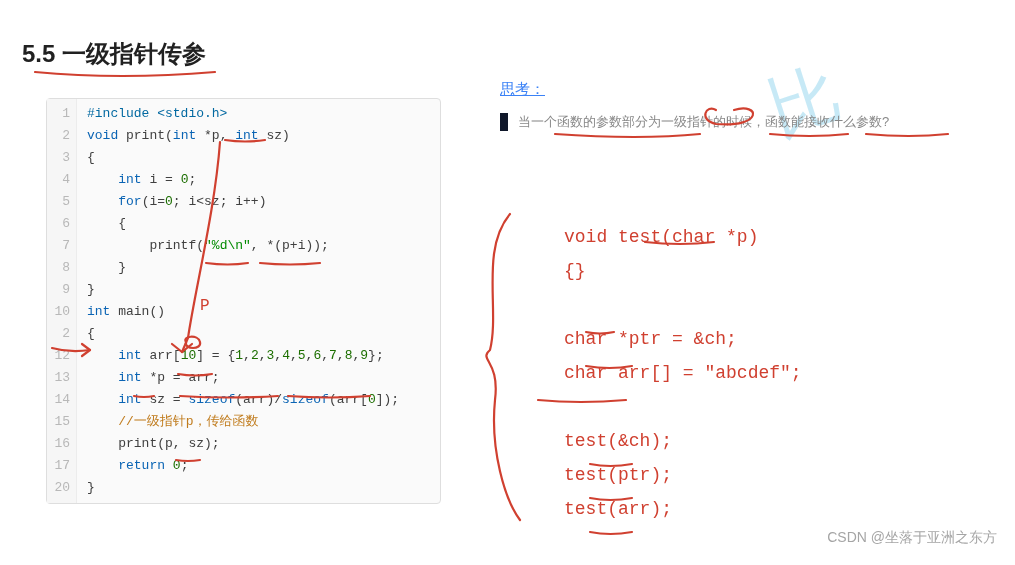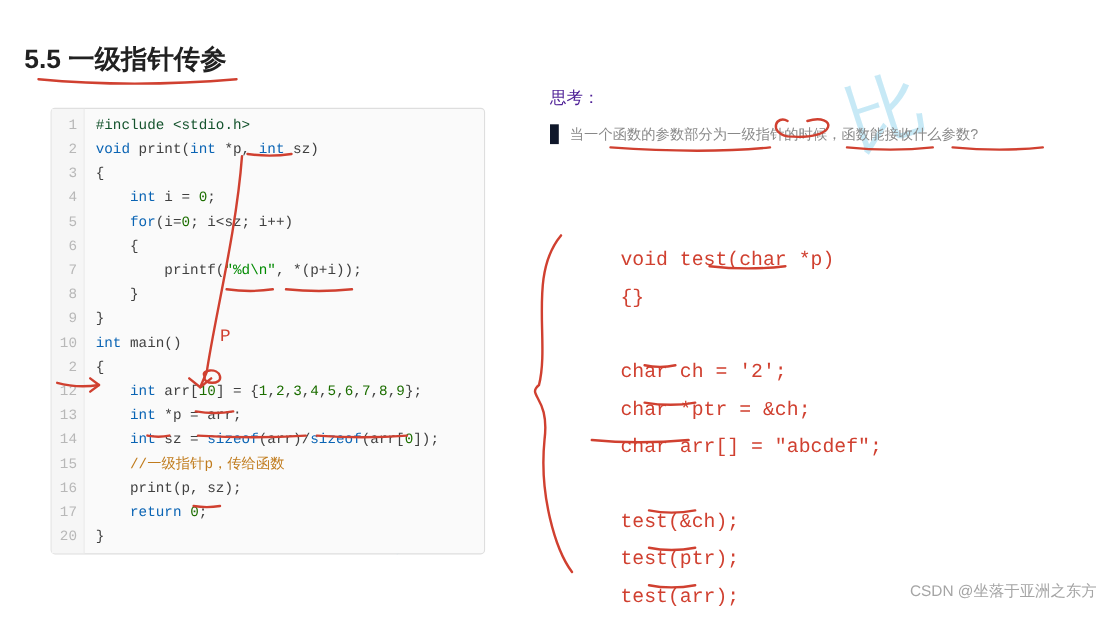--- a/index.html
+++ b/index.html
@@ -43,33 +43,33 @@
   }
   .gutter div { height: 22px; }
   .code {
     padding: 4px 10px;
     color: #404040;
     white-space: pre;
     flex: 1;
   }
   .code .line { height: 22px; }
   .kw { color: #0a64b4; }      
-  .pp { color: #14532d; }      
+  .pp { color: #0369a1; }      
   .str { color: #008a00; }     
   .num { color: #1c6e00; }
   .cmt { color: #c07b1c; }
 
   .think-block {
     position: absolute;
     top: 80px;
     left: 500px;
     width: 495px;
     color: #4a4a4a;
   }
-  .think-label { font-size: 15px; color: #4c1d95; margin-bottom: 14px; }
+  .think-label { font-size: 15px; color: #3b82f6; margin-bottom: 14px; text-decoration: underline; }
   .think-quote {
     border-left: 8px solid #0f172a;
     padding-left: 10px;
     font-size: 13px;
     color: #888;
   }
 
   .handwriting-block {
     position: absolute;
     top: 220px;
@@ -141,21 +141,20 @@
 
 <div class="think-block">
   <div class="think-label">思考：</div>
   <div class="think-quote">当一个函数的参数部分为一级指针的时候，函数能接收什么参数?</div>
 </div>
 
 <div class="handwriting-block" id="hw">
     <div class="hw-line">void test(char *p)</div>
     <div class="hw-line">{}</div>
     <div class="hw-line">&nbsp;</div>
-    <div class="hw-line">char ch = '2';</div>
     <div class="hw-line">char *ptr = &amp;ch;</div>
     <div class="hw-line">char arr[] = "abcdef";</div>
     <div class="hw-line">&nbsp;</div>
     <div class="hw-line">test(&amp;ch);</div>
     <div class="hw-line">test(ptr);</div>
     <div class="hw-line">test(arr);</div>
   </div>
 
 <div class="watermark">CSDN @坐落于亚洲之东方</div>
 

